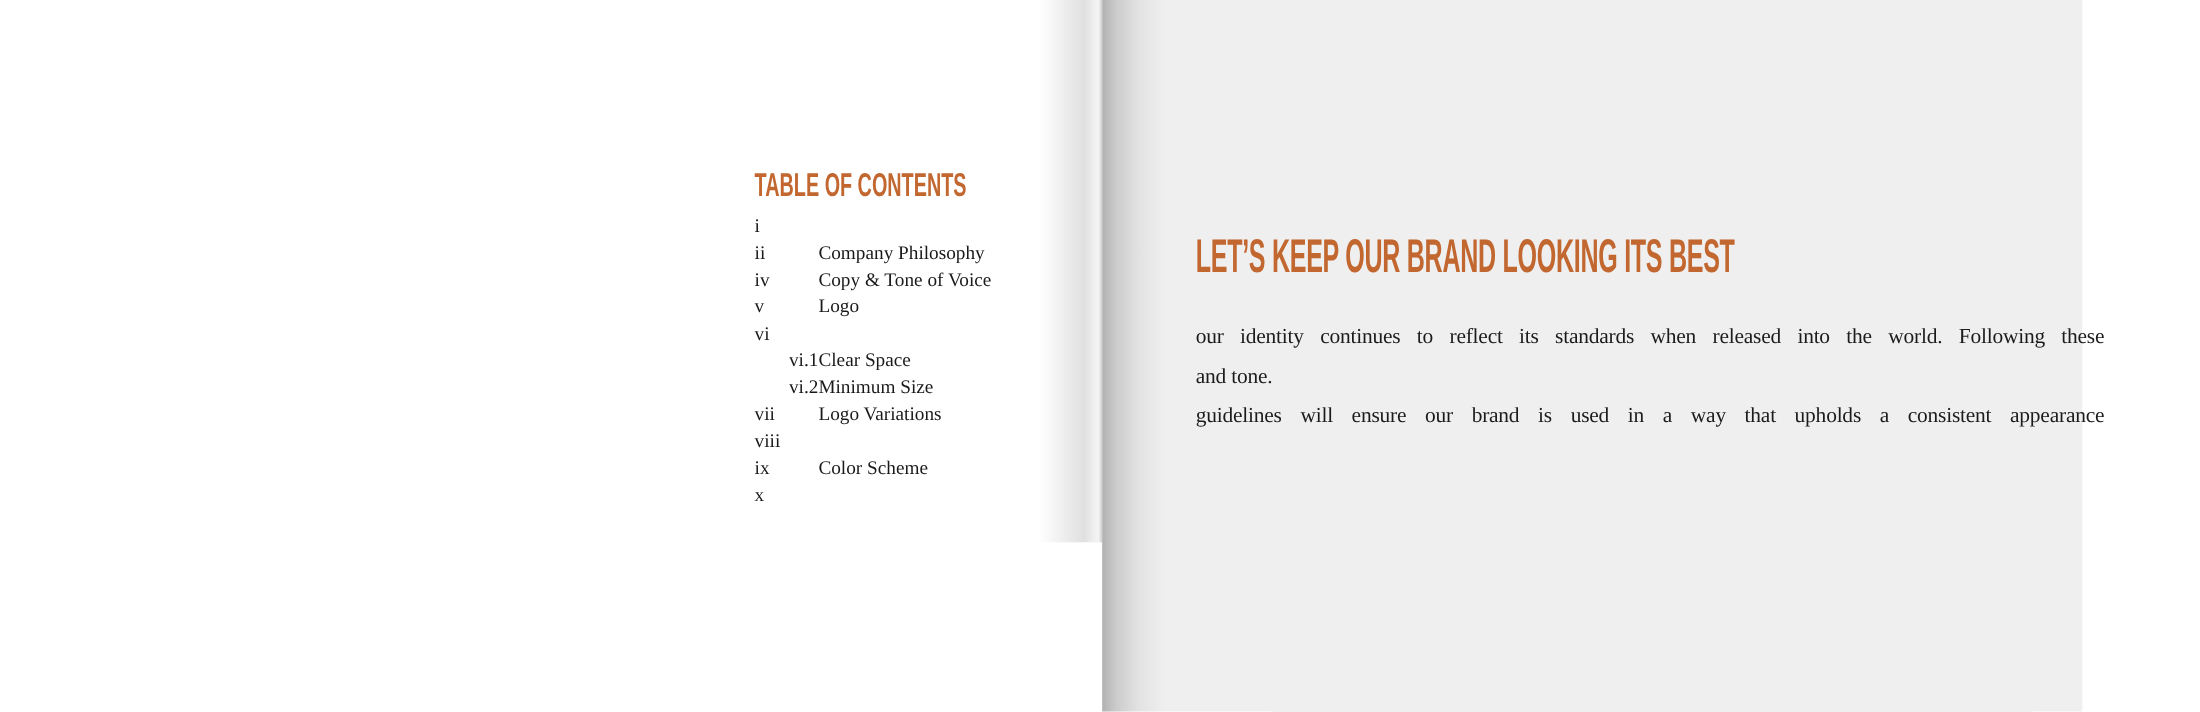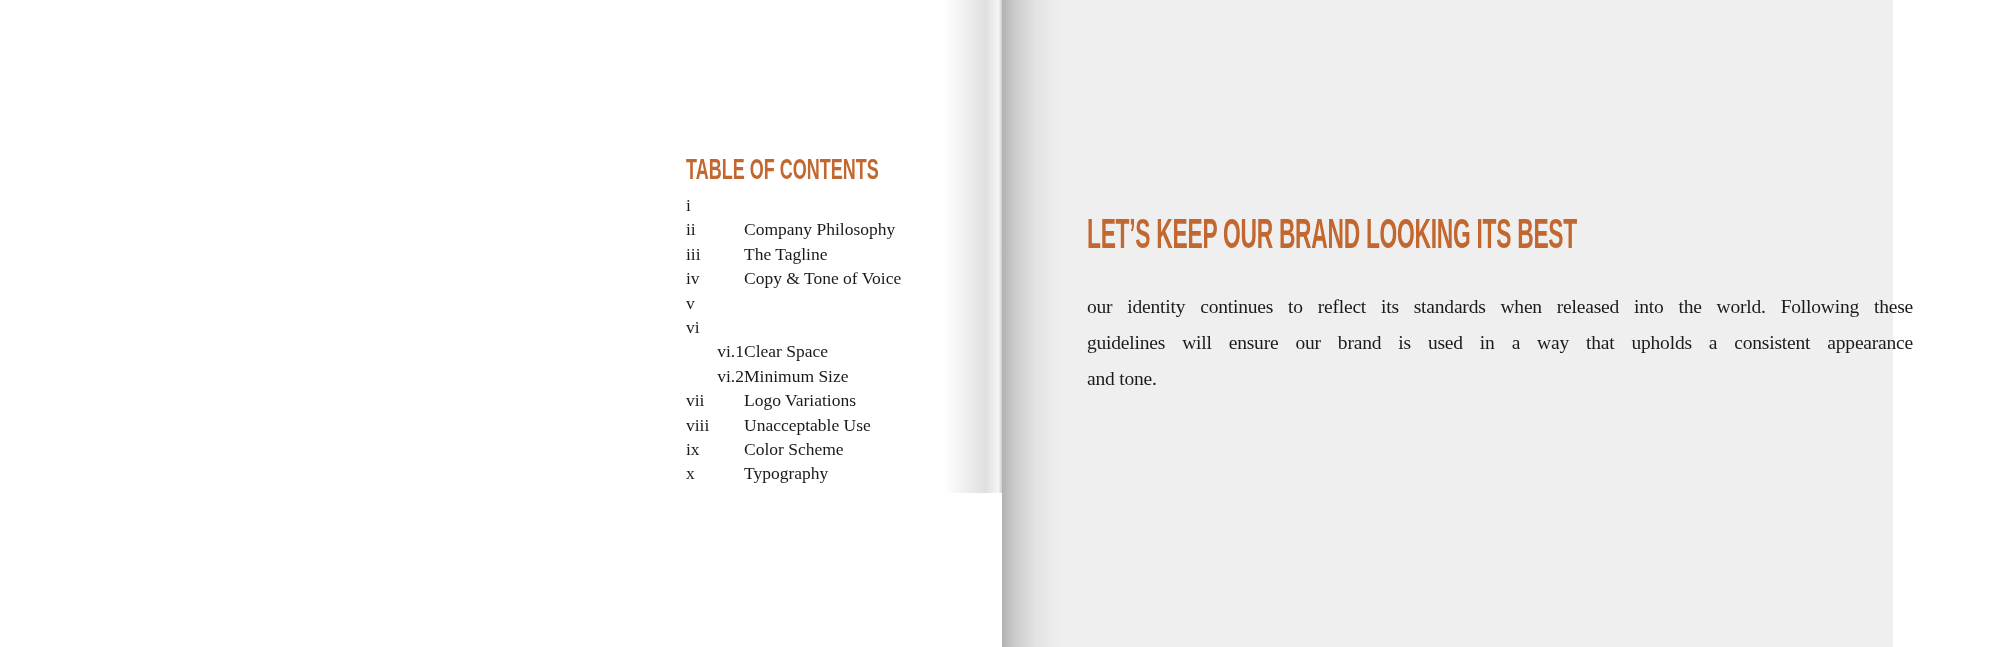--- a/index.html
+++ b/index.html
@@ -84,64 +84,59 @@
     <h1 class="toc-title">TABLE OF CONTENTS</h1>
     <div class="toc-list">
         <div class="toc-row">
     <span class="toc-num">i</span>
   </div>
         <div class="toc-row">
     <span class="toc-num">ii</span>
     <span class="toc-label">Company Philosophy</span>
   </div>
         <div class="toc-row">
-    <span class="toc-num">iii</span>
-    <span class="toc-label">The Tagline</span>
-  </div>
-        <div class="toc-row">
     <span class="toc-num">iv</span>
     <span class="toc-label">Copy &amp; Tone of Voice</span>
   </div>
         <div class="toc-row">
     <span class="toc-num">v</span>
+    <span class="toc-label">Logo</span>
   </div>
         <div class="toc-row">
     <span class="toc-num">vi</span>
   </div>
         <div class="toc-row indent">
     <span class="toc-num">vi.1</span>
     <span class="toc-label">Clear Space</span>
   </div>
         <div class="toc-row indent">
     <span class="toc-num">vi.2</span>
     <span class="toc-label">Minimum Size</span>
   </div>
         <div class="toc-row">
     <span class="toc-num">vii</span>
     <span class="toc-label">Logo Variations</span>
   </div>
         <div class="toc-row">
     <span class="toc-num">viii</span>
-    <span class="toc-label">Unacceptable Use</span>
   </div>
         <div class="toc-row">
     <span class="toc-num">ix</span>
     <span class="toc-label">Color Scheme</span>
   </div>
         <div class="toc-row">
     <span class="toc-num">x</span>
-    <span class="toc-label">Typography</span>
   </div>
       </div>
     <div class="fold-shade-left"></div>
   </section>
 
   <section class="page-right">
     <div class="fold-shadow-right"></div>
     <h2 class="section-heading">LET’S KEEP OUR BRAND LOOKING ITS BEST</h2>
     <div class="body-paragraph">
         <div class="body-line">our identity continues to reflect its standards when released into the world. Following these</div>
+        <div class="body-line last">and tone.</div>
         <div class="body-line">guidelines will ensure our brand is used in a way that upholds a consistent appearance</div>
-        <div class="body-line last">and tone.</div>
       </div>
   </section>
 
 </div>
 
 </body></html>

